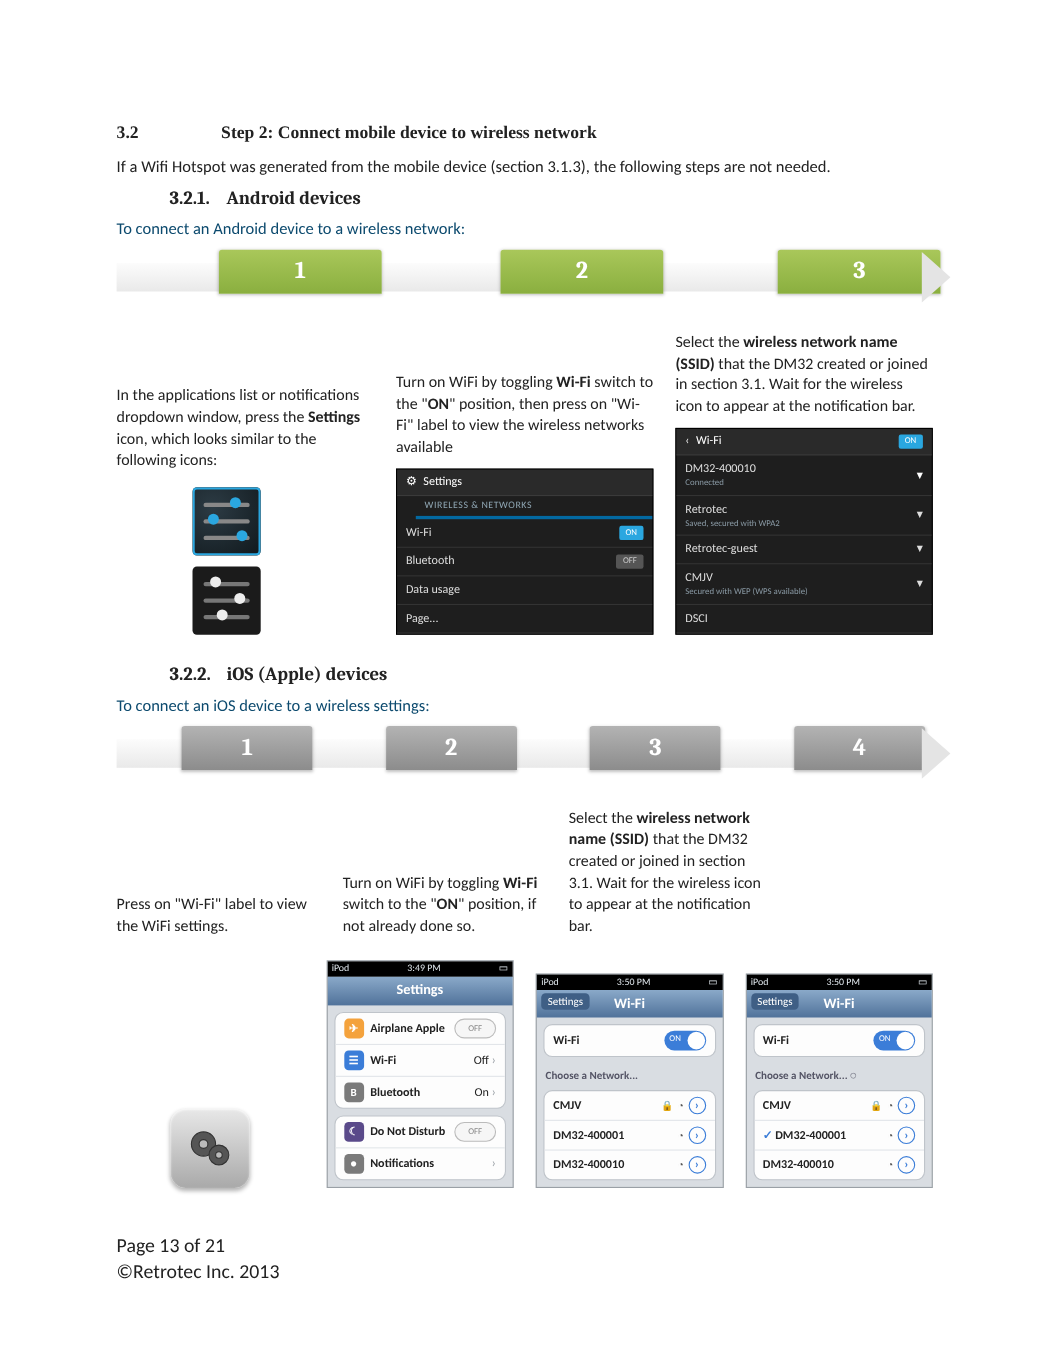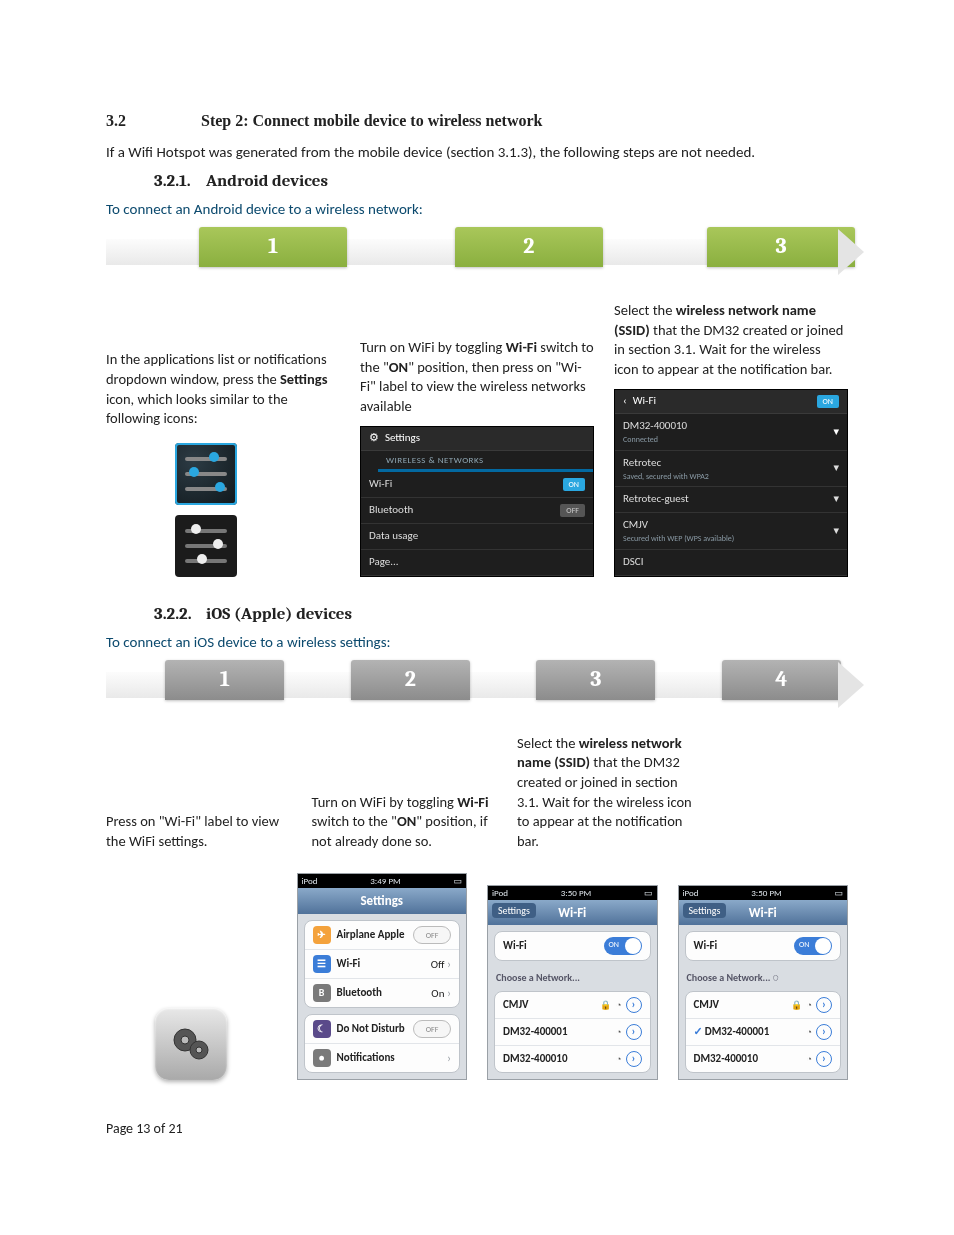--- a/index.html
+++ b/index.html
@@ -115,21 +115,21 @@
   .ios-toggle-on .knob{position:absolute; right:1px; top:1px; width:16px; height:16px; background:#fff; border-radius:50%;}
   .chev { color:#9aa0a6; font-size:12px; }
   .detail-btn { width:16px; height:16px; border:1px solid #3b7dd8; border-radius:50%; color:#3b7dd8; font-size:11px; text-align:center; line-height:14px; font-weight:700;}
   .netlabel { font-weight:700; font-size:11px; }
   .check { color:#3b7dd8; font-weight:700; margin-right:2px;}
   .section-title { font-size:10px; color:#556; padding:4px 8px 0; font-weight:700;}
   .right-icons { display:flex; gap:4px; align-items:center; }
   .lock-ic::before{content:"\1F512"; font-size:9px;}
   .fan-ic::before{content:"\25D4"; font-size:9px; color:#555;}
 
-  .footer { margin-top: 40px; font-size: 14px; }
+  .footer { margin-top: 40px; font-size: 18px; }
 </style>
 </head>
 <body>
 
 <h2 class="main-heading">
   <span class="num">3.2</span><span>Step 2: Connect mobile device to wireless network</span>
 </h2>
 <p class="intro">If a Wifi Hotspot was generated from the mobile device (section 3.1.3), the following steps are not needed.</p>
 
 <h3 class="sub-heading">
@@ -399,13 +399,14 @@
               <span class="detail-btn">›</span>
             </span>
           </div>
       </div>
     </div>
   </div>
 </div>
 
 <div class="footer">
   <div>Page 13 of 21</div>
+  <div>©Retrotec Inc. 2013</div>
 </div>
 
 </body></html>

